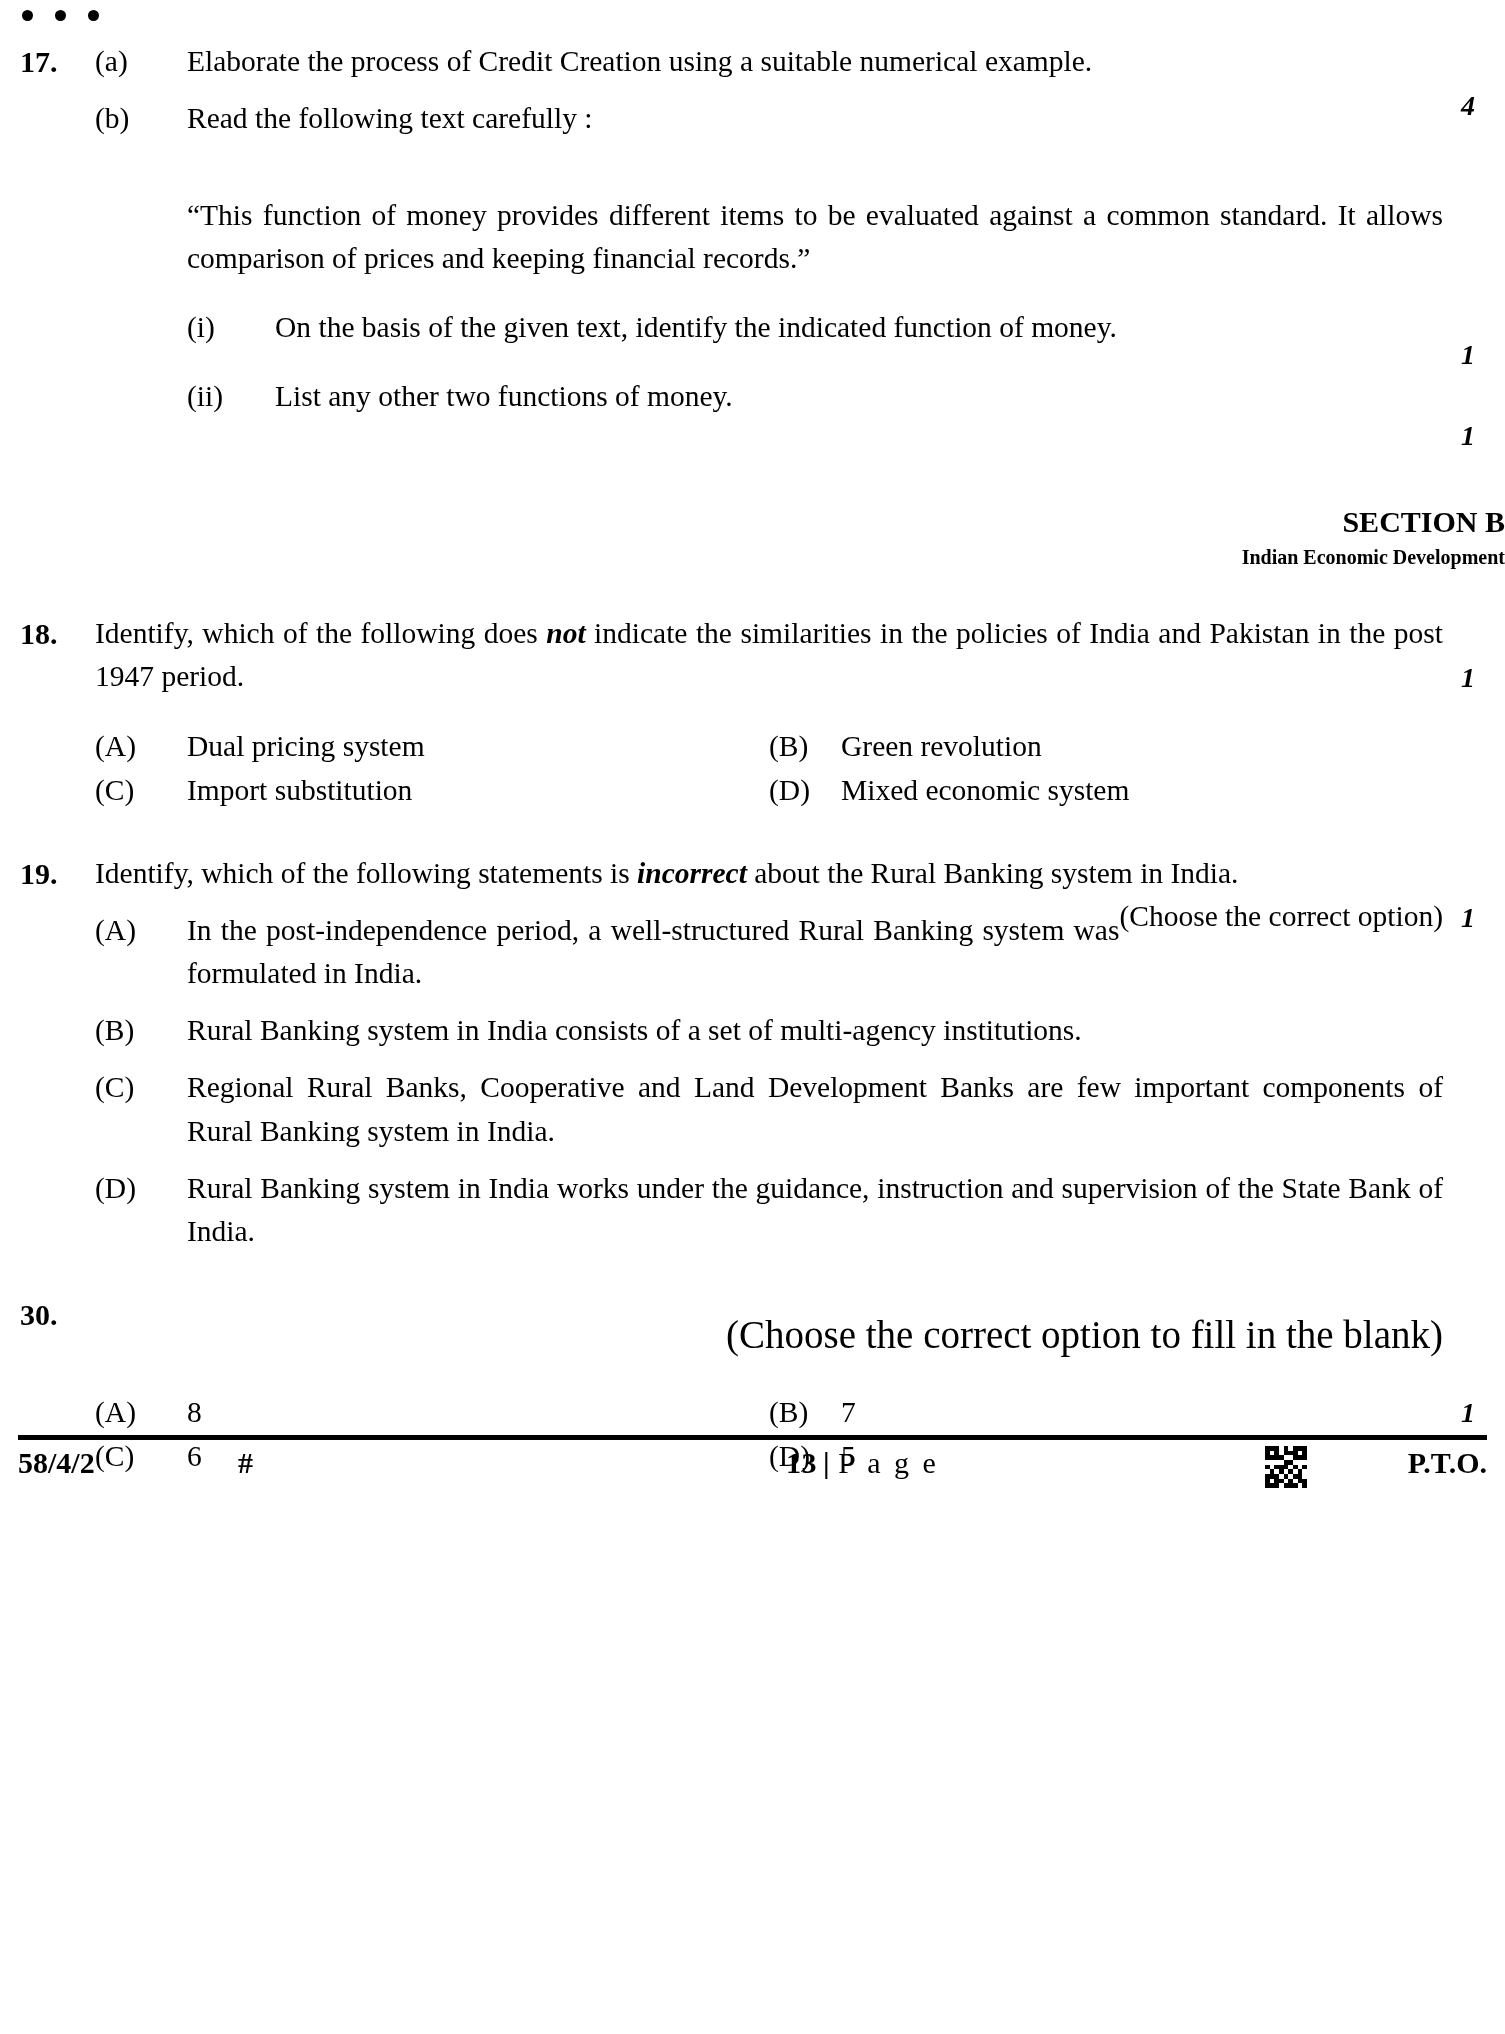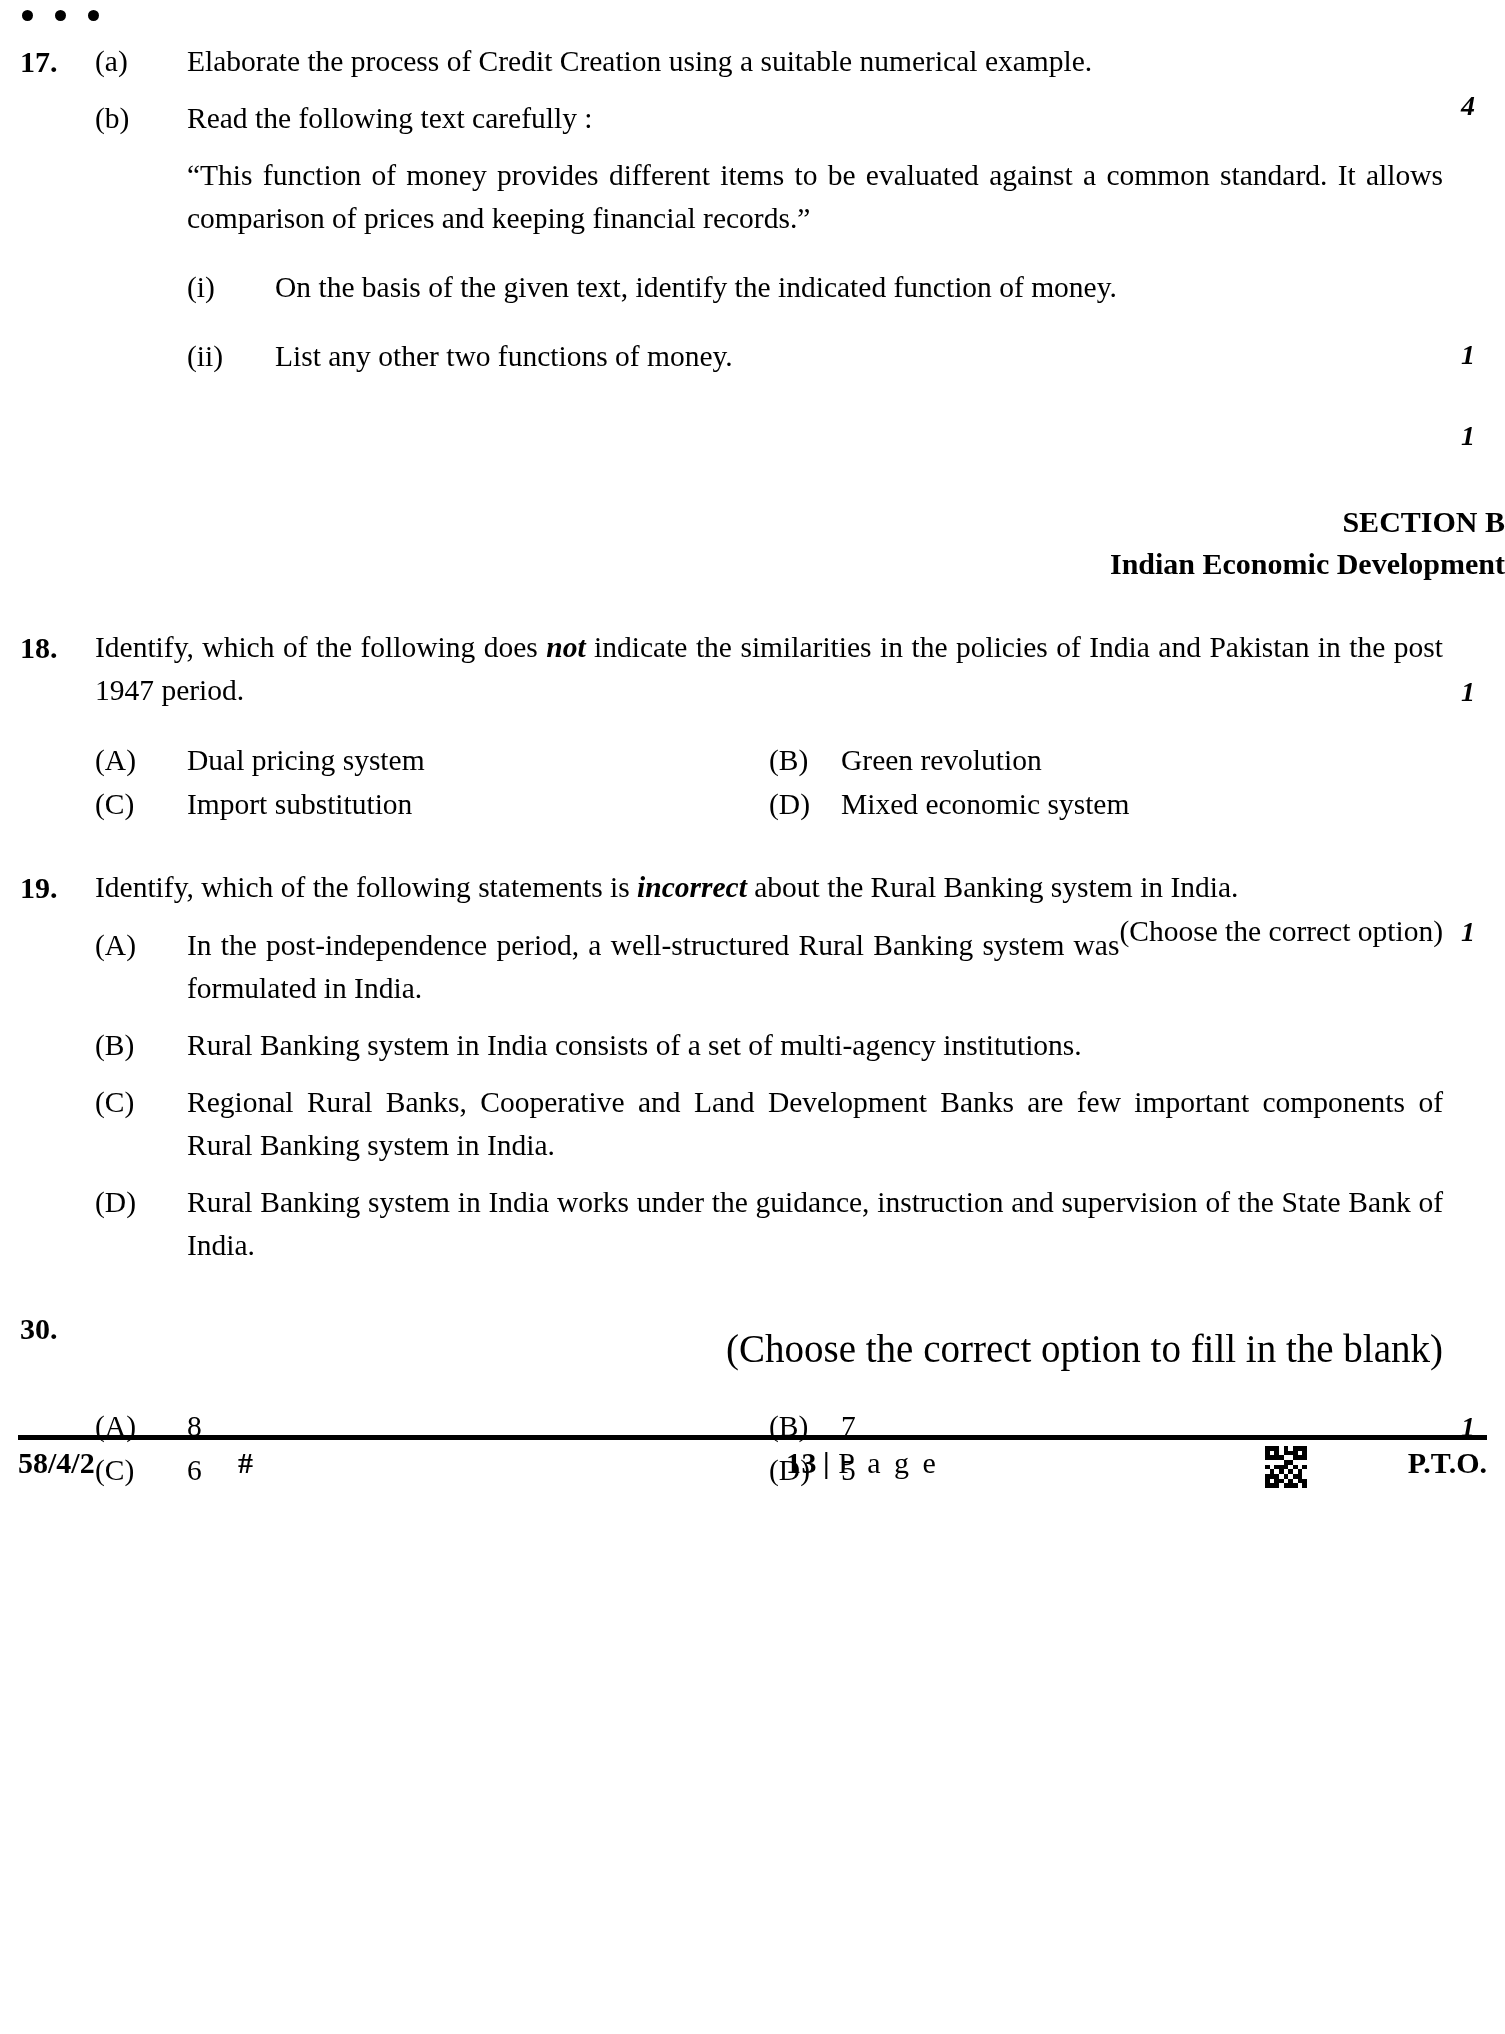--- a/index.html
+++ b/index.html
@@ -64,21 +64,21 @@
     font-size: 28px;
     font-style: italic;
     font-weight: bold;
     line-height: 1.46;
     text-align: left;
     padding-left: 18px;
     box-sizing: border-box;
   }
 
   .just { text-align: justify; text-align-last: left; }
-  .just-full { text-align: justify; }
+  .just-full { text-align: justify; margin-top: 40px; }
 
   
   .subrow {
     display: grid;
     grid-template-columns: 92px 1fr;
   }
   .sublabel { font-size: 29.5px; line-height: 1.46; }
   .subbody  { font-size: 29.5px; line-height: 1.46; }
 
   
@@ -92,21 +92,21 @@
   .gap-lg { height: 40px; }
 
   
   .section-head {
     text-align: right;
     font-weight: bold;
     font-size: 30px;
     line-height: 1.42;
     margin-top: 44px;
   }
-  .section-head .l2 { font-size: 30px; padding-left: 27px; }
+  .section-head .l2 { font-size: 20px; padding-left: 27px; }
 
   
   .opt2 {
     display: grid;
     grid-template-columns: 1fr 1fr;
     font-size: 29.5px;
     line-height: 1.5;
   }
   .opt-cell {
     display: grid;

